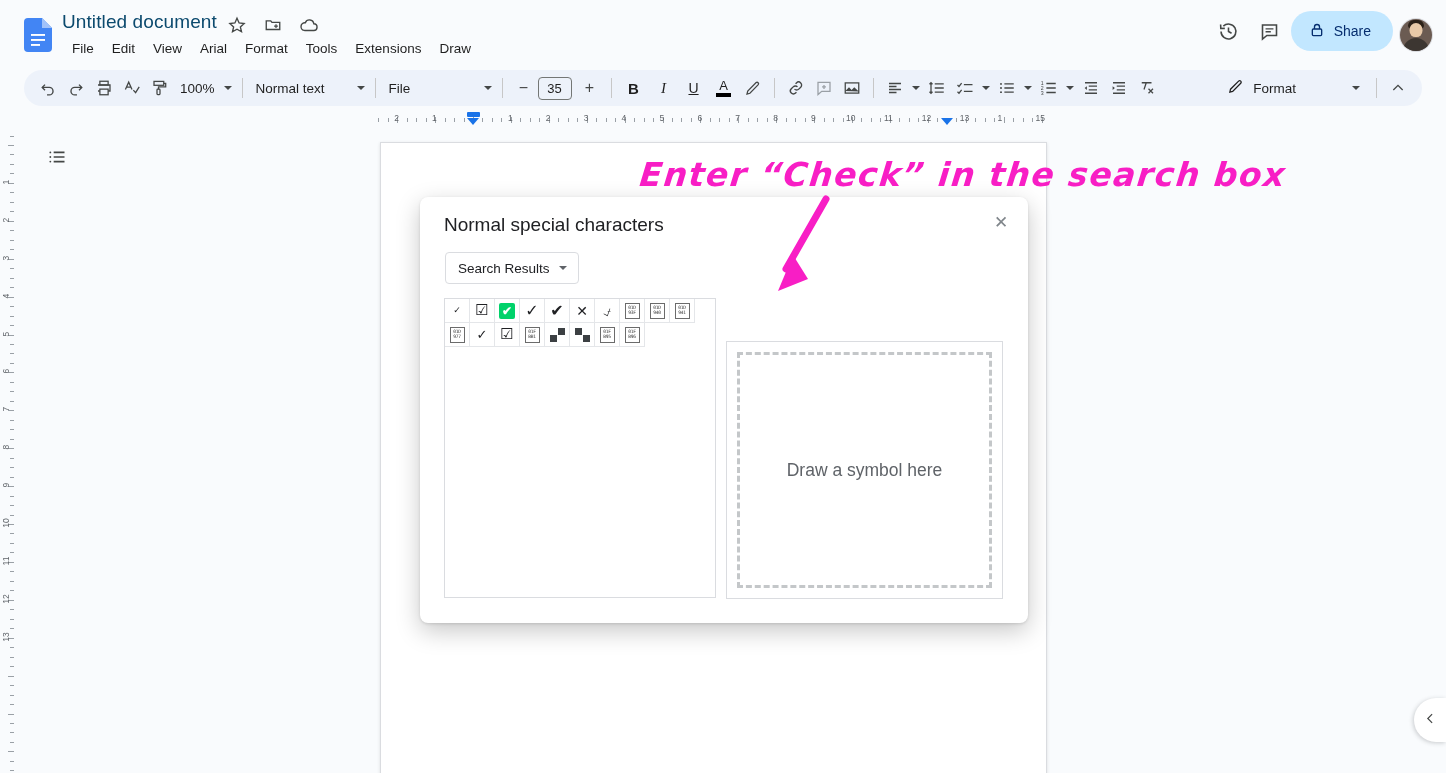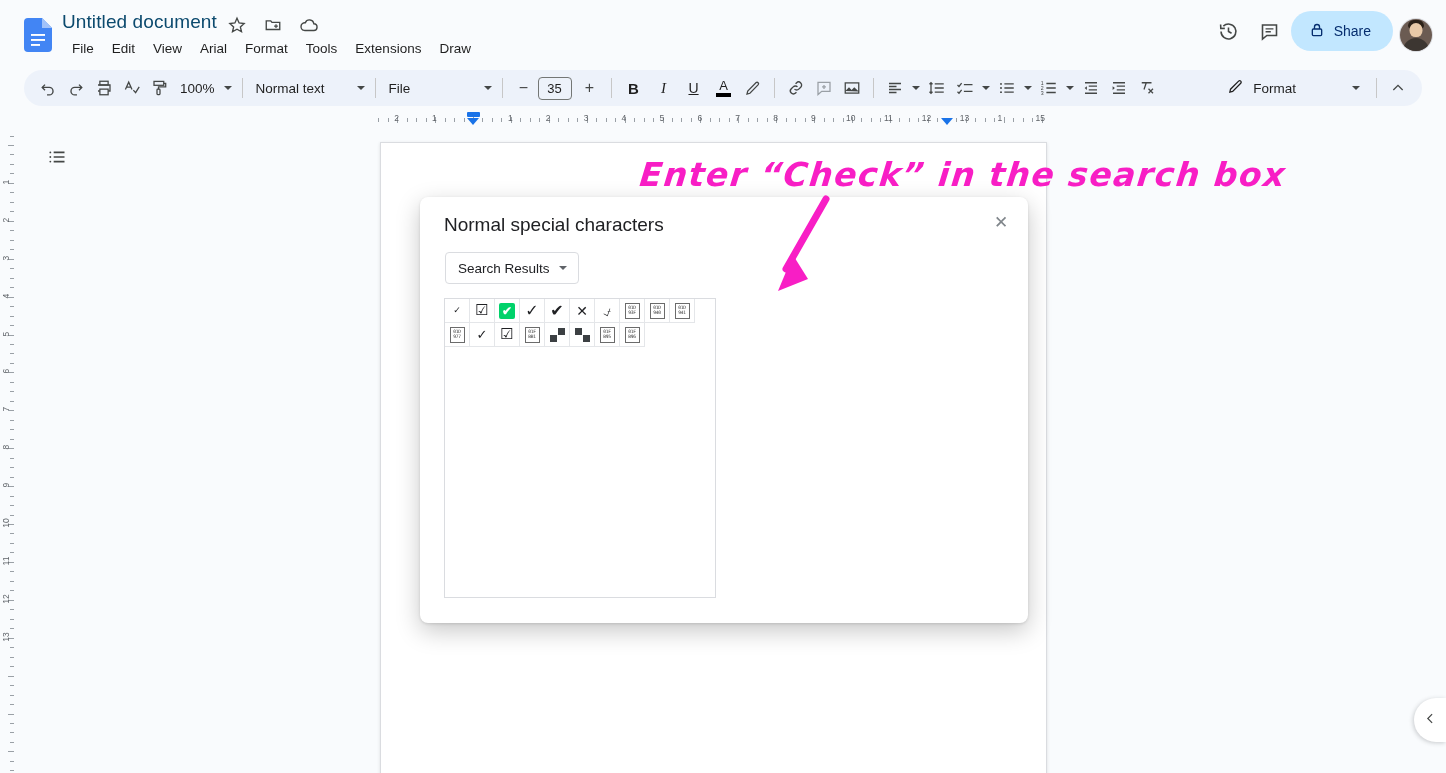--- a/index.html
+++ b/index.html
@@ -724,20 +724,25 @@
         <div class="char-cell">
           <div class="cp-box">
             <span>01F</span>
             <span>B96</span>
           </div>
         </div>
       </div>
   </div>
 
 
+  <div class="draw-panel">
+    <div class="draw-inner">
+      <span>Draw a symbol here</span>
+    </div>
+  </div>
 
   <svg class="annot-arrow" width="100" height="110">
     <path d="M66 4 L26 74" stroke="#f81ec5" stroke-width="7" fill="none" stroke-linecap="round"></path>
     <path d="M33 60 L18 96 L48 84 Z" fill="#f81ec5"></path>
   </svg>
   <div class="annot">Enter “Check” in the search box</div>
 
 </div>
 
 </body></html>

